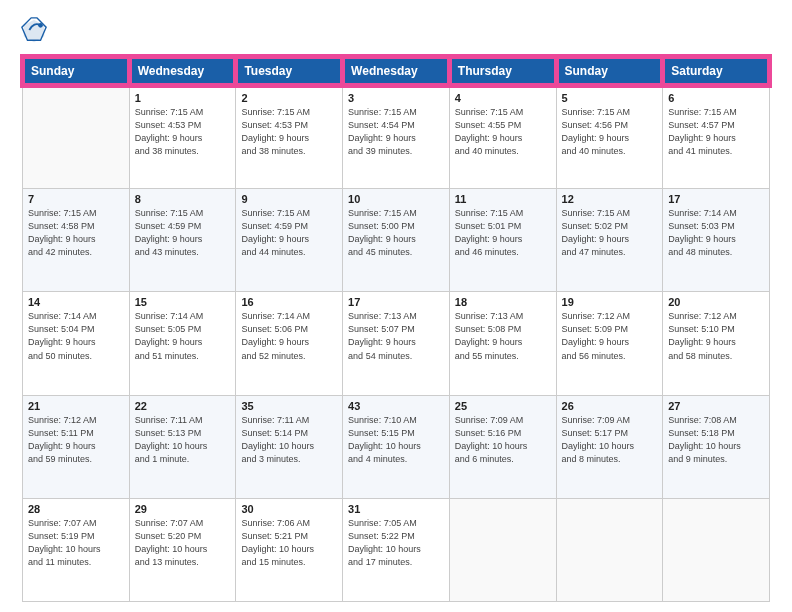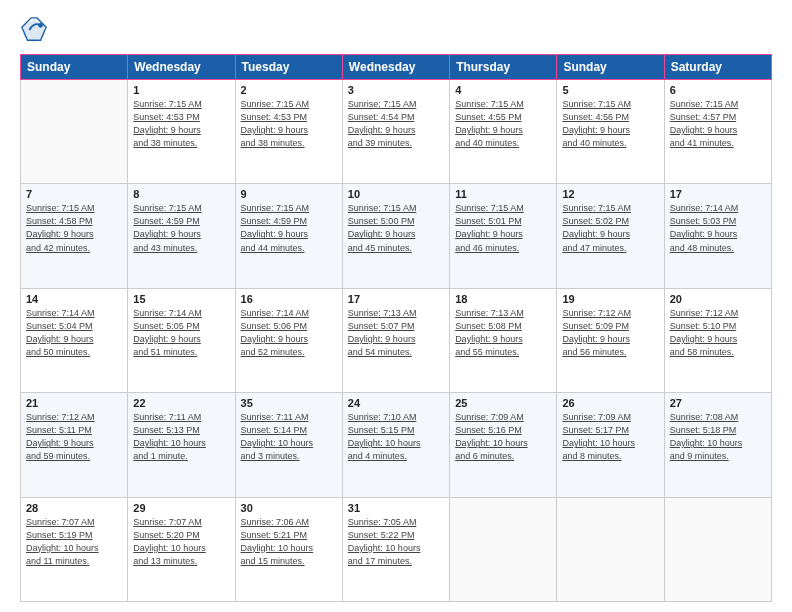--- a/index.html
+++ b/index.html
@@ -60,42 +60,41 @@
       flex: 1;
       table-layout: fixed;
     }
     .calendar thead tr th {
       background-color: #1a5fa8;
       color: #fff;
       font-size: 12px;
       font-weight: bold;
       text-align: left;
       padding: 5px 6px;
-      border: 1px solid #ec4899;
+      border: 5px solid #ec4899;
     }
     .calendar tbody tr td {
       vertical-align: top;
       border: 1px solid #ccc;
       padding: 4px 5px;
       font-size: 9.5px;
       color: #333;
       height: 80px;
     }
     .calendar tbody tr td .day-num {
       font-size: 11px;
       font-weight: bold;
       color: #222;
       display: block;
       margin-bottom: 2px;
     }
     .calendar tbody tr td .day-info {
       font-size: 9px;
       color: #444;
       line-height: 1.45;
-      text-decoration: underline;
     }
     .calendar tbody tr td.empty {
       background: #f9f9f9;
     }
     .calendar tbody tr:nth-child(odd) td {
       background-color: #ffffff;
     }
     .calendar tbody tr:nth-child(even) td {
       background-color: #f4f7fb;
     }
@@ -236,21 +235,21 @@
           </td>
           <td>
             <span class="day-num">22</span>
             <div class="day-info">Sunrise: 7:11 AM<br>Sunset: 5:13 PM<br>Daylight: 10 hours<br>and 1 minute.</div>
           </td>
           <td>
             <span class="day-num">35</span>
             <div class="day-info">Sunrise: 7:11 AM<br>Sunset: 5:14 PM<br>Daylight: 10 hours<br>and 3 minutes.</div>
           </td>
           <td>
-            <span class="day-num">24</span>
+            <span class="day-num">43</span>
             <div class="day-info">Sunrise: 7:10 AM<br>Sunset: 5:15 PM<br>Daylight: 10 hours<br>and 4 minutes.</div>
           </td>
           <td>
             <span class="day-num">25</span>
             <div class="day-info">Sunrise: 7:09 AM<br>Sunset: 5:16 PM<br>Daylight: 10 hours<br>and 6 minutes.</div>
           </td>
           <td>
             <span class="day-num">26</span>
             <div class="day-info">Sunrise: 7:09 AM<br>Sunset: 5:17 PM<br>Daylight: 10 hours<br>and 8 minutes.</div>
           </td>

